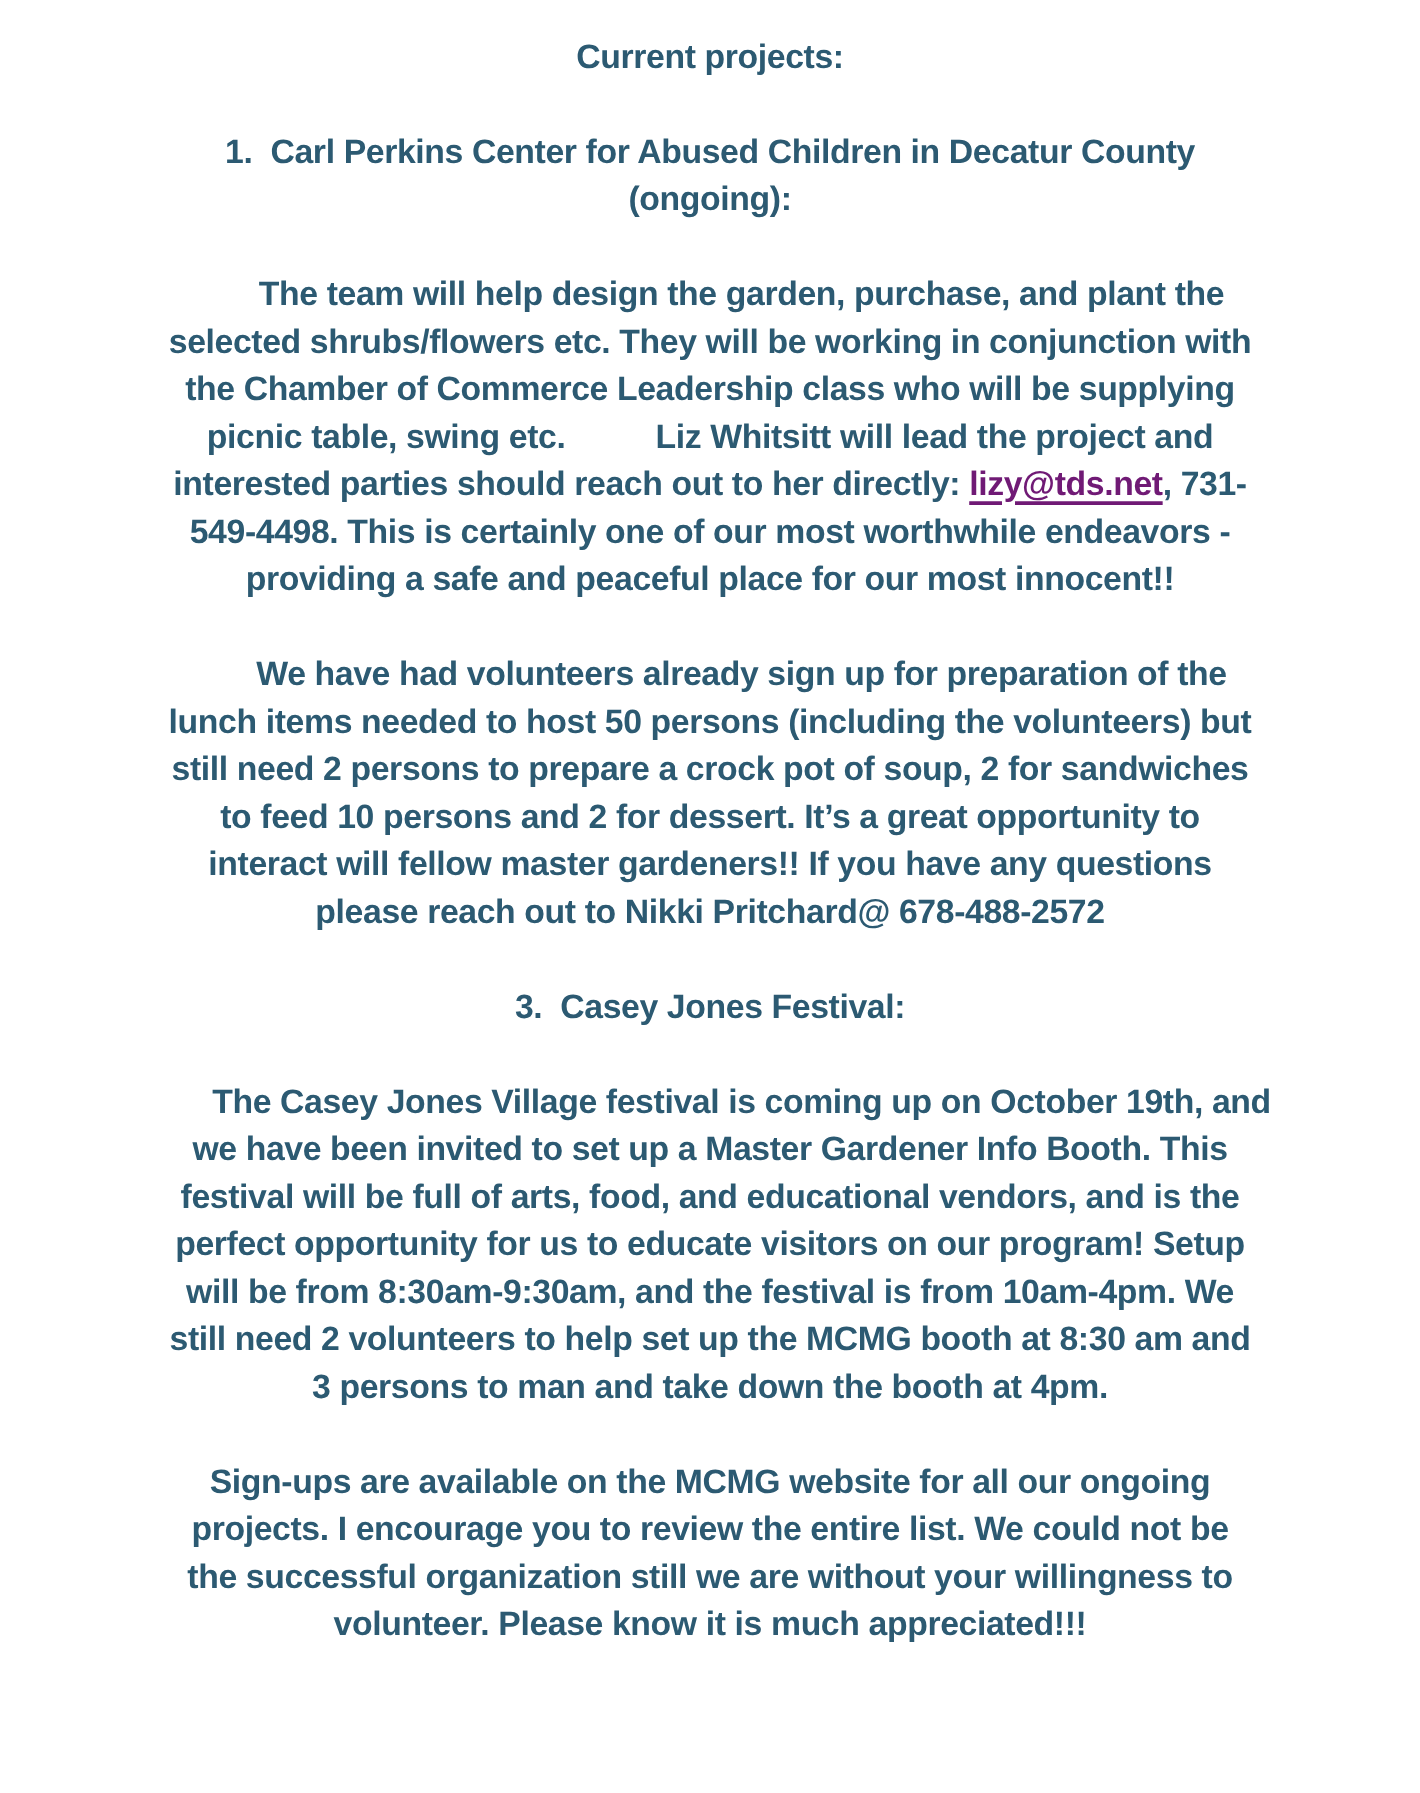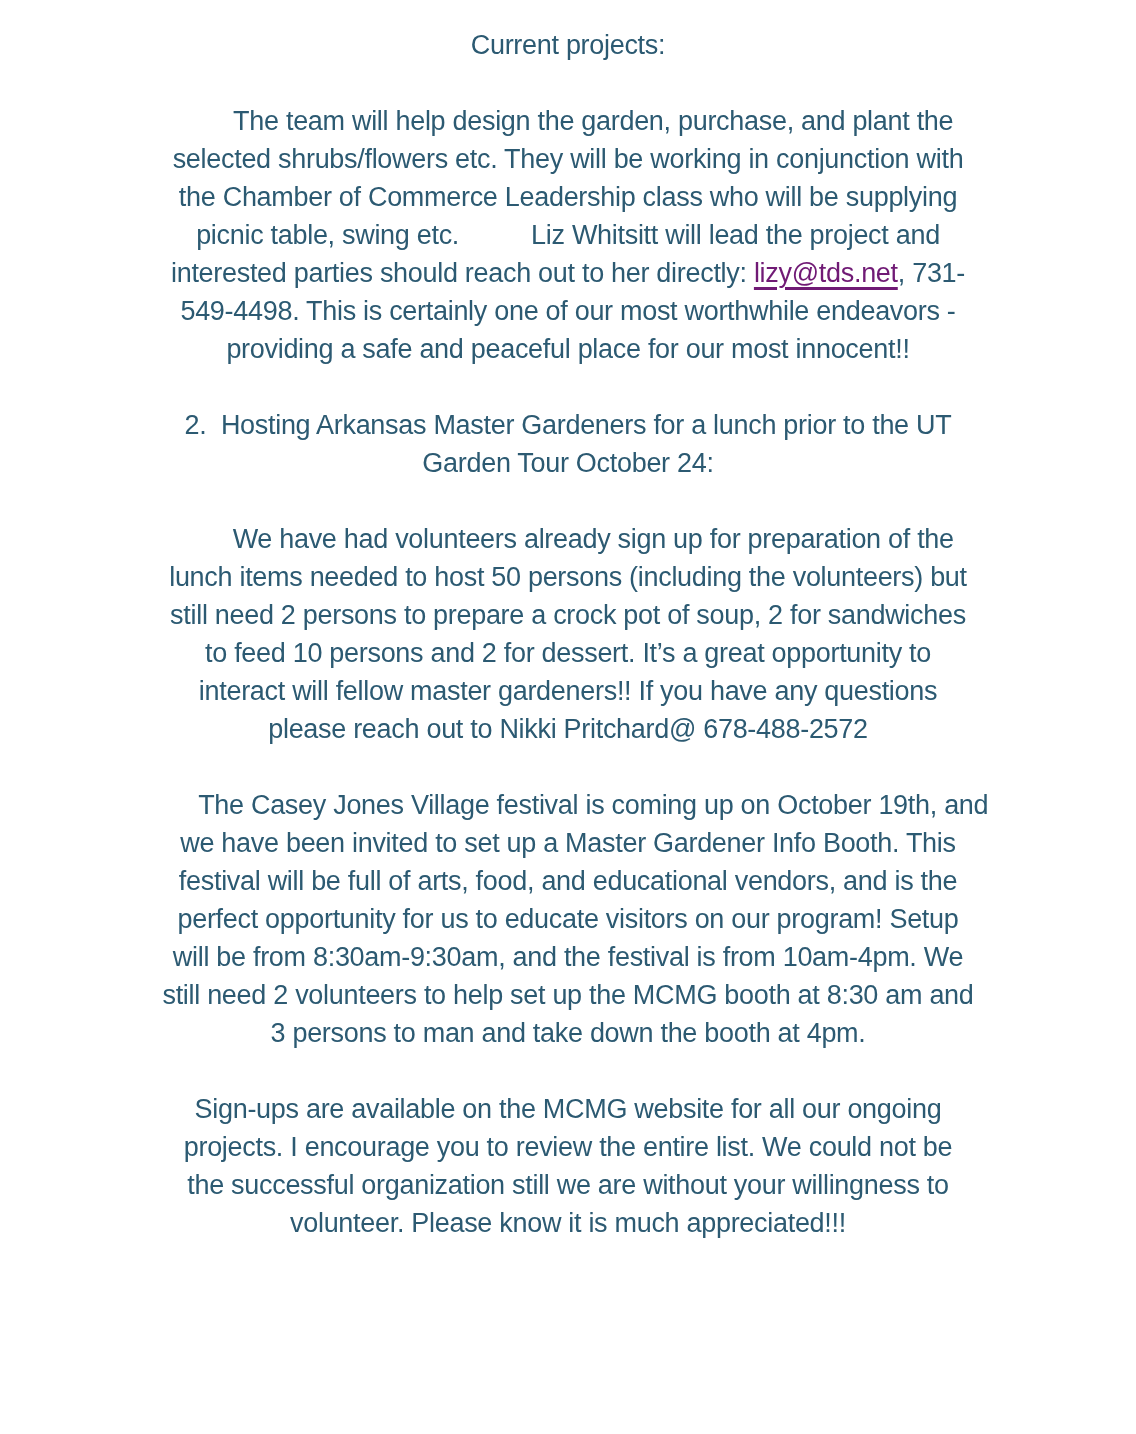--- a/index.html
+++ b/index.html
@@ -19,21 +19,21 @@
     font-weight: 700;
     font-size: 27px;
     line-height: 38px;
     letter-spacing: -0.3px;
     color: #2c5a72;
     text-align: center;
   }
   .line-block {
     margin: 0 0 38px 0;
     font-size: inherit;
-    font-weight: normal;
+    font-weight: bold;
     white-space: pre-wrap;
   }
   .doc > :last-child,
   .doc section > :last-child {
     margin-bottom: 38px;
   }
   .doc > section:last-of-type ~ .line-block:last-child,
   .doc > .line-block:last-child {
     margin-bottom: 0;
   }
@@ -46,41 +46,42 @@
   }
 </style>
 </head>
 <body>
 
 <main class="doc">
 
   <h1 class="line-block">Current projects:</h1>
 
   <section>
+    <h2 class="line-block">1.  Carl Perkins Center for Abused Children in Decatur County
+(ongoing):</h2>
     <p class="line-block"><span>       The team will help design the garden, purchase, and plant the
 selected shrubs/flowers etc. They will be working in conjunction with
 the Chamber of Commerce Leadership class who will be supplying
 picnic table, swing etc.          Liz Whitsitt will lead the project and
 interested parties should reach out to her directly: </span><a class="email" href="#">lizy@tds.net</a><span>, 731-
 549-4498. This is certainly one of our most worthwhile endeavors -
 providing a safe and peaceful place for our most innocent!!</span></p>
   </section>
 
   <section>
-    <h2 class="line-block">2.  Hosting Arkansas Master Gardeners for a lunch prior to the UT
-Garden Tour October 24:</h2>
     <p class="line-block">       We have had volunteers already sign up for preparation of the
 lunch items needed to host 50 persons (including the volunteers) but
 still need 2 persons to prepare a crock pot of soup, 2 for sandwiches
 to feed 10 persons and 2 for dessert. It’s a great opportunity to
 interact will fellow master gardeners!! If you have any questions
 please reach out to Nikki Pritchard@ 678-488-2572</p>
   </section>
 
   <section>
+    <h2 class="line-block">3.  Casey Jones Festival:</h2>
     <p class="line-block">       The Casey Jones Village festival is coming up on October 19th, and
 we have been invited to set up a Master Gardener Info Booth. This
 festival will be full of arts, food, and educational vendors, and is the
 perfect opportunity for us to educate visitors on our program! Setup
 will be from 8:30am-9:30am, and the festival is from 10am-4pm. We
 still need 2 volunteers to help set up the MCMG booth at 8:30 am and
 3 persons to man and take down the booth at 4pm.</p>
   </section>
 
   <p class="line-block" style="margin-bottom:0;">Sign-ups are available on the MCMG website for all our ongoing

